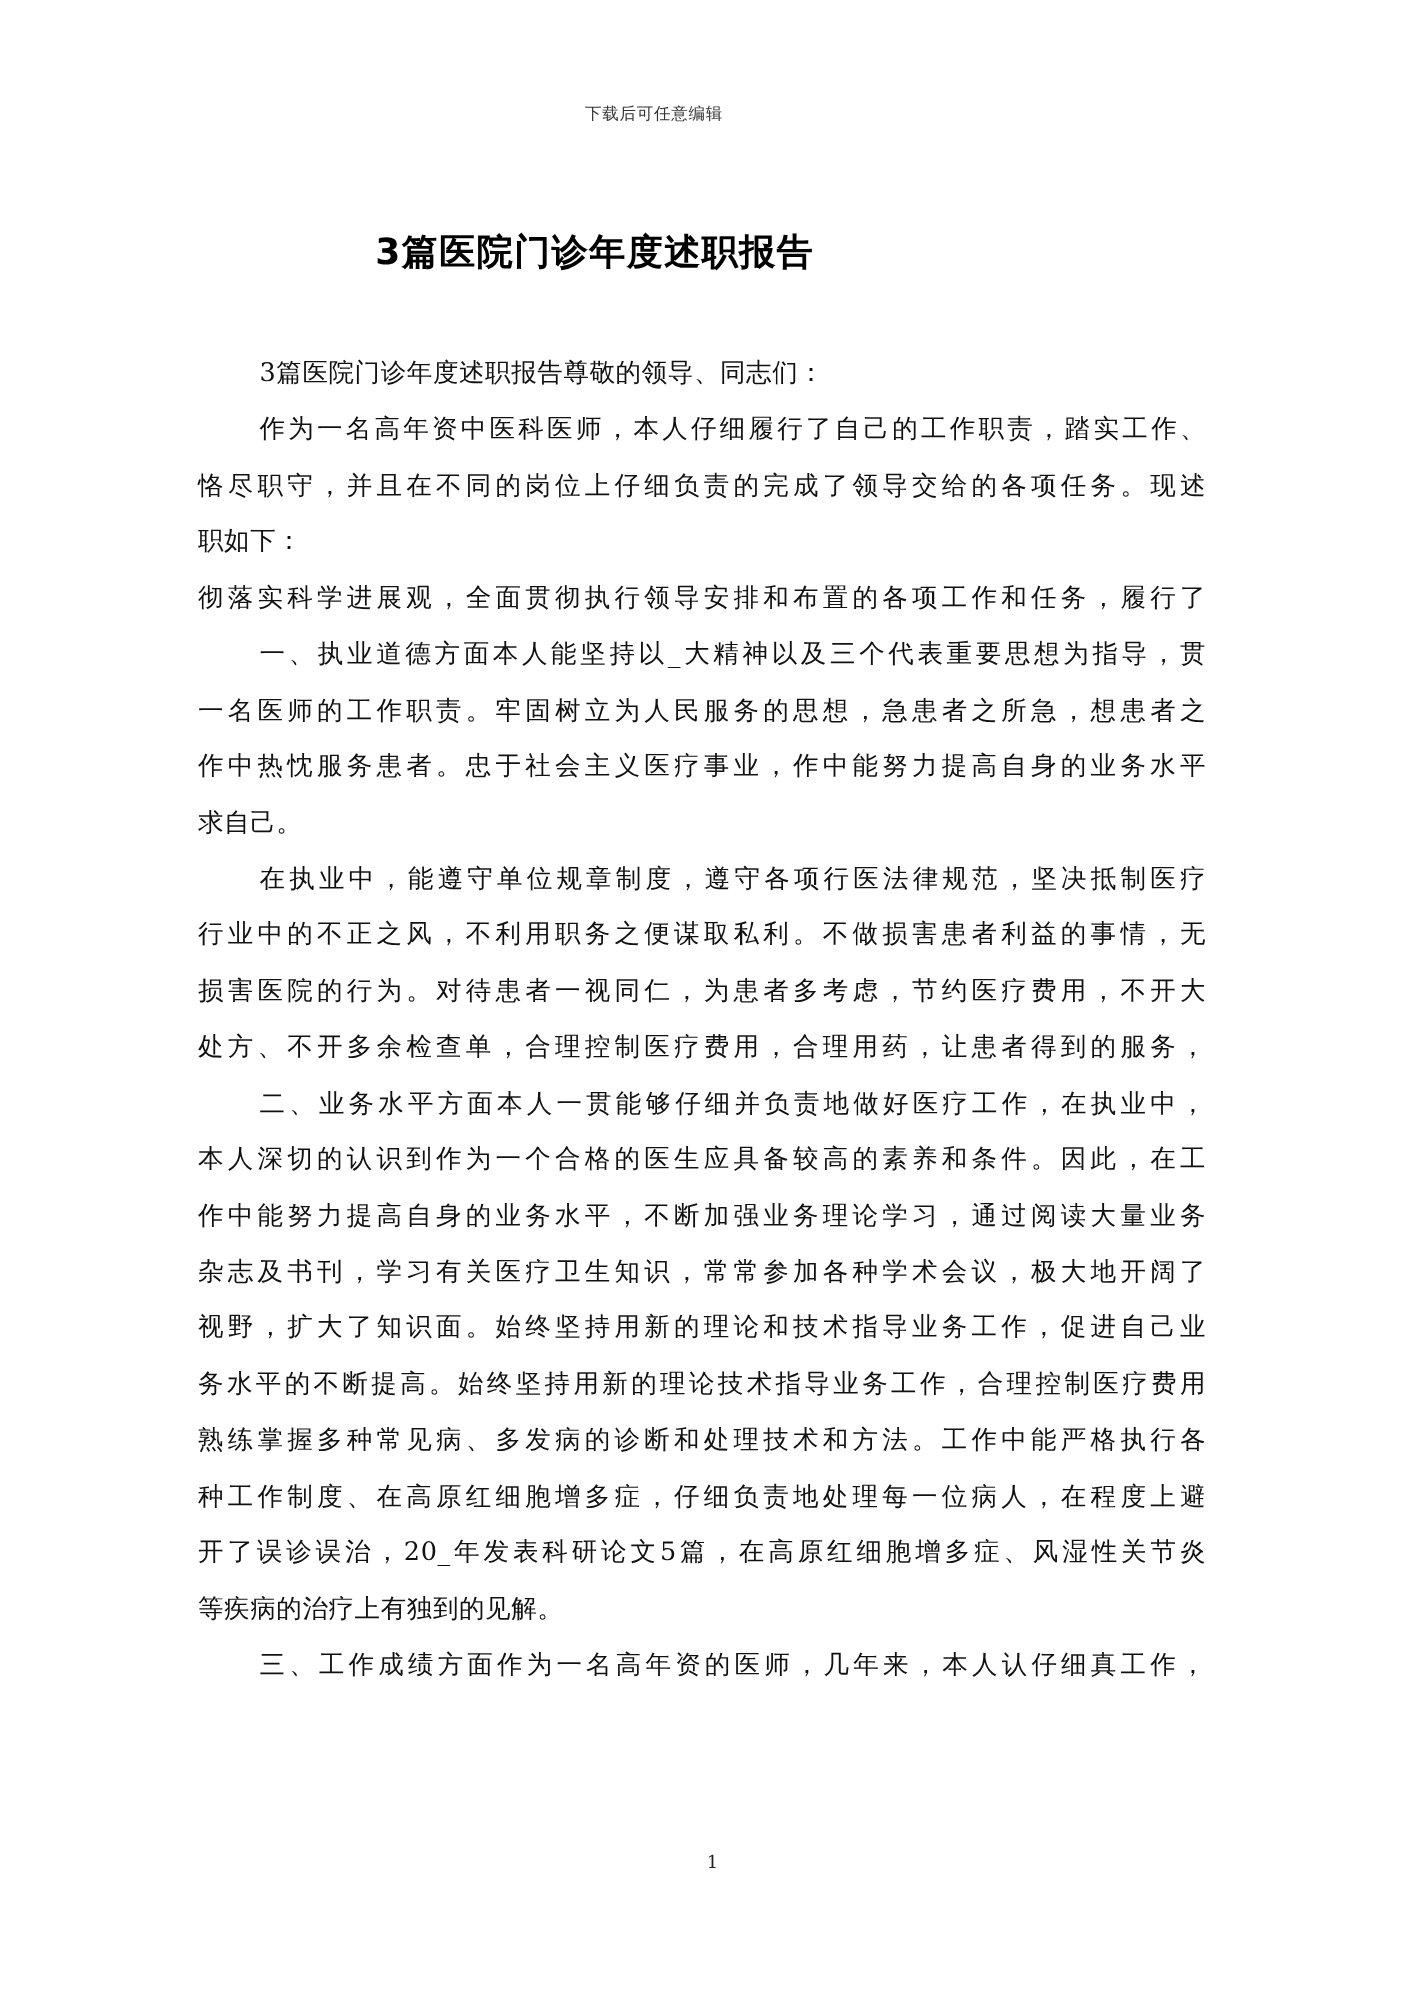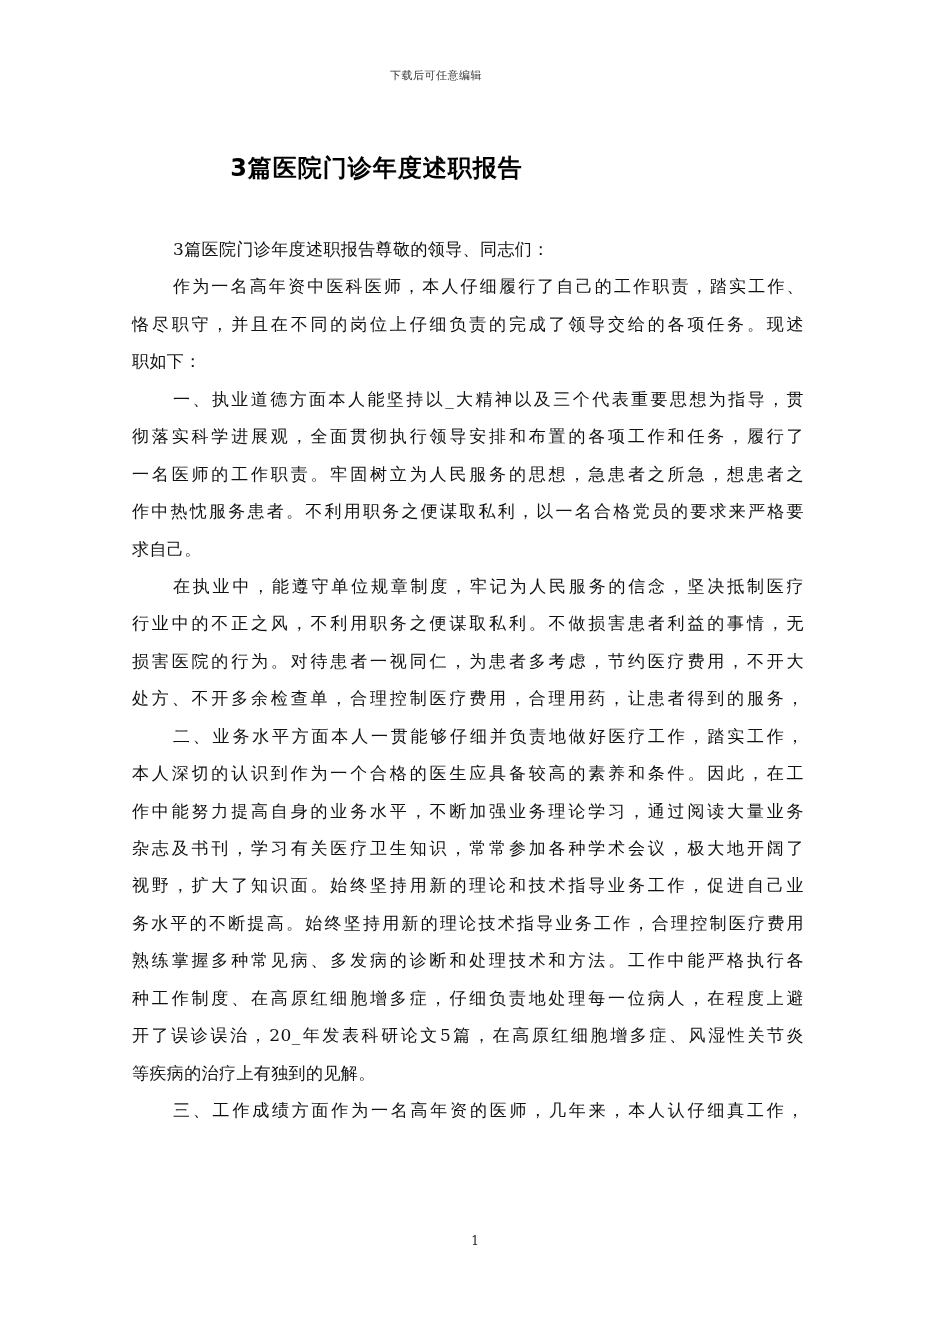--- a/index.html
+++ b/index.html
@@ -2,51 +2,51 @@
 <html><head>
 <meta charset="utf-8">
 <style>
   html, body { margin: 0; padding: 0; background: #ffffff; }
   body { width: 950px; height: 1344px; position: relative; overflow: hidden;
          font-family: "DejaVu Serif", "Liberation Serif", serif; color: #111; }
   .header-note { position: absolute; top: 68px; left: 0; width: 872px; text-align: center;
                  font-size: 11px; color: #333; letter-spacing: 0.5px; }
   .title { position: absolute; top: 152px; left: 0; width: 753px; text-align: center;
            font-family: "DejaVu Sans", "Liberation Sans", sans-serif; font-weight: bold;
-           font-size: 24px; color: #000; letter-spacing: 1px; }
+           font-size: 24px; color: #000; letter-spacing: 1px; padding-left: 20px; }
   .body { position: absolute; top: 234px; left: 132px; width: 672px; }
   .line { height: 37.45px; line-height: 30px; font-size: 17px; white-space: nowrap;
           letter-spacing: 0.4px; }
   .line.indent { padding-left: 41px; }
   .line.justify { text-align: justify; text-align-last: justify; }
   .page-number { position: absolute; top: 1234px; left: 0; width: 950px; text-align: center;
                  font-size: 12px; color: #222; }
 </style>
 </head>
 <body>
 
 <div class="header-note">下载后可任意编辑</div>
 
 <div class="title">3篇医院门诊年度述职报告</div>
 
 <div class="body" id="doc-body">
     <div class="line indent">3篇医院门诊年度述职报告尊敬的领导、同志们：</div>
     <div class="line indent justify">作为一名高年资中医科医师，本人仔细履行了自己的工作职责，踏实工作、</div>
     <div class="line justify">恪尽职守，并且在不同的岗位上仔细负责的完成了领导交给的各项任务。现述</div>
     <div class="line">职如下：</div>
+    <div class="line justify">彻落实科学进展观，全面贯彻执行领导安排和布置的各项工作和任务，履行了</div>
     <div class="line indent justify">一、执业道德方面本人能坚持以_大精神以及三个代表重要思想为指导，贯</div>
-    <div class="line justify">彻落实科学进展观，全面贯彻执行领导安排和布置的各项工作和任务，履行了</div>
     <div class="line justify">一名医师的工作职责。牢固树立为人民服务的思想，急患者之所急，想患者之</div>
-    <div class="line justify">作中热忱服务患者。不利用职务之便谋取私利，以一名合格党员的要求来严格要</div>
+    <div class="line justify">作中热忱服务患者。忠于社会主义医疗事业，作中能努力提高自身的业务水平</div>
     <div class="line">求自己。</div>
-    <div class="line indent justify">在执业中，能遵守单位规章制度，牢记为人民服务的信念，坚决抵制医疗</div>
+    <div class="line indent justify">在执业中，能遵守单位规章制度，遵守各项行医法律规范，坚决抵制医疗</div>
     <div class="line justify">行业中的不正之风，不利用职务之便谋取私利。不做损害患者利益的事情，无</div>
     <div class="line justify">损害医院的行为。对待患者一视同仁，为患者多考虑，节约医疗费用，不开大</div>
     <div class="line justify">处方、不开多余检查单，合理控制医疗费用，合理用药，让患者得到的服务，</div>
-    <div class="line indent justify">二、业务水平方面本人一贯能够仔细并负责地做好医疗工作，踏实工作，</div>
+    <div class="line indent justify">二、业务水平方面本人一贯能够仔细并负责地做好医疗工作，在执业中，</div>
     <div class="line justify">本人深切的认识到作为一个合格的医生应具备较高的素养和条件。因此，在工</div>
     <div class="line justify">作中能努力提高自身的业务水平，不断加强业务理论学习，通过阅读大量业务</div>
     <div class="line justify">杂志及书刊，学习有关医疗卫生知识，常常参加各种学术会议，极大地开阔了</div>
     <div class="line justify">视野，扩大了知识面。始终坚持用新的理论和技术指导业务工作，促进自己业</div>
     <div class="line justify">务水平的不断提高。始终坚持用新的理论技术指导业务工作，合理控制医疗费用</div>
     <div class="line justify">熟练掌握多种常见病、多发病的诊断和处理技术和方法。工作中能严格执行各</div>
     <div class="line justify">种工作制度、在高原红细胞增多症，仔细负责地处理每一位病人，在程度上避</div>
     <div class="line justify">开了误诊误治，20_年发表科研论文5篇，在高原红细胞增多症、风湿性关节炎</div>
     <div class="line">等疾病的治疗上有独到的见解。</div>
     <div class="line indent justify">三、工作成绩方面作为一名高年资的医师，几年来，本人认仔细真工作，</div>

